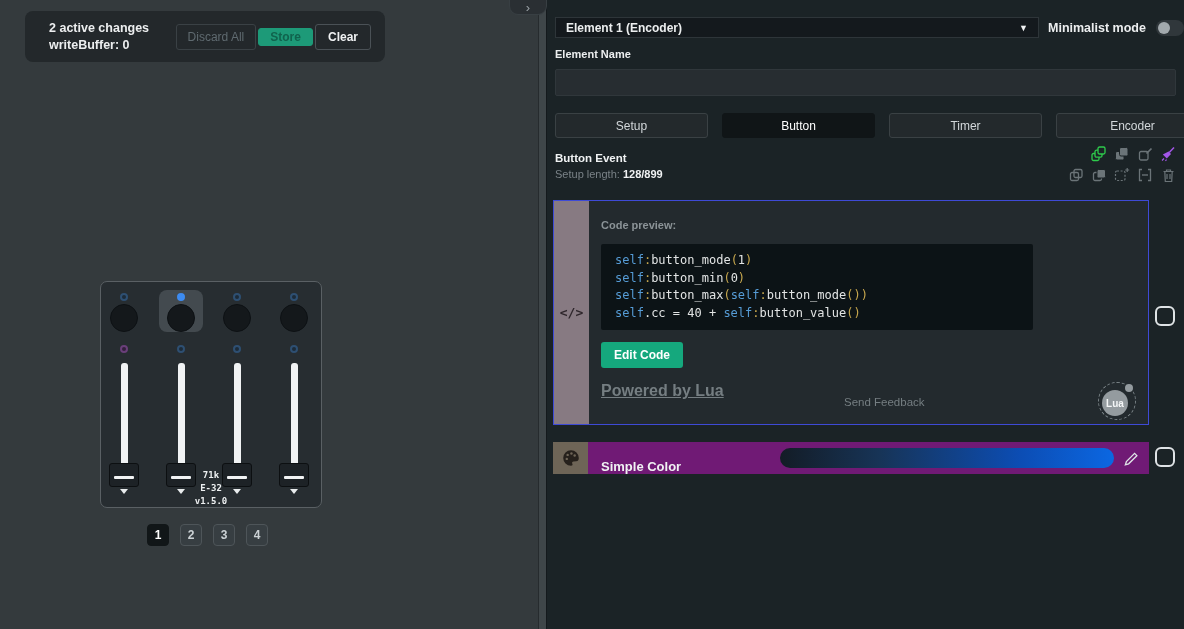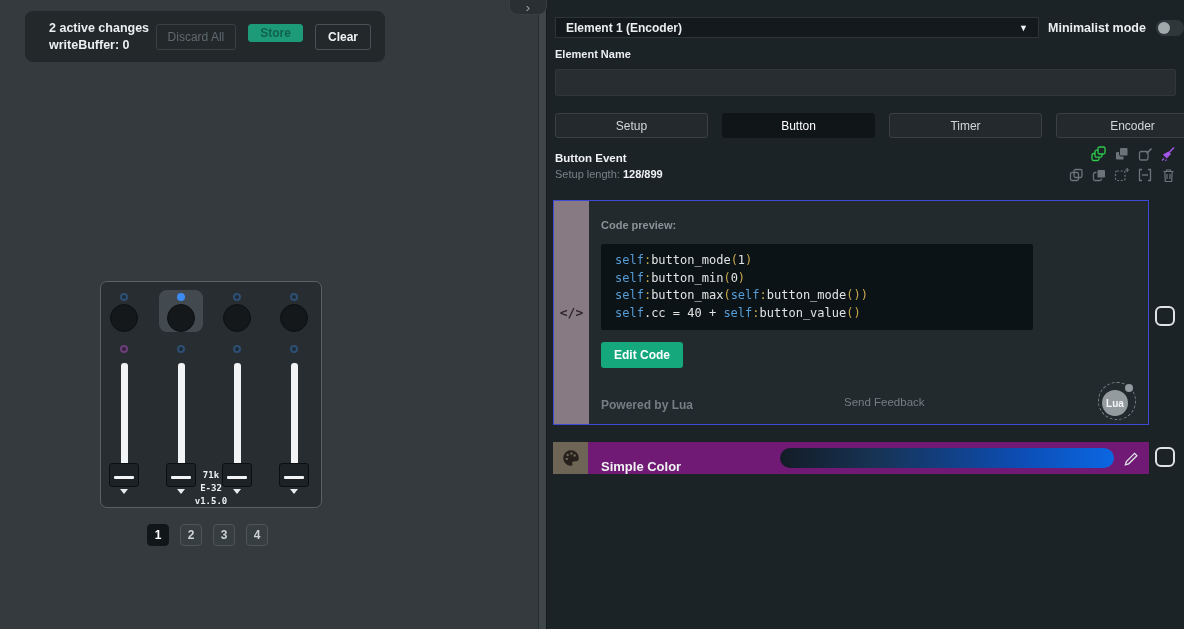--- a/index.html
+++ b/index.html
@@ -9,21 +9,21 @@
     font-family:"Liberation Sans", sans-serif; color:#e8eaec;
     background:#1b2326;
   }
   
   #left-panel { position:absolute; left:0; top:0; width:538px; height:629px; background:#343a3d; }
   #divider { position:absolute; left:538px; top:0; width:9px; height:629px; background:#3f4649; border-left:1px solid #262b2e; border-right:1px solid #14191c; }
 
   .changes-box { position:absolute; left:25px; top:11px; width:360px; height:51px; background:#23282b; border-radius:8px; display:flex; align-items:center; padding:0 14px 0 24px; }
   .changes-text { display:flex; flex-direction:column; line-height:14px; gap:3px; }
   .changes-text .l1, .changes-text .l2 { font-size:12.5px; font-weight:700; color:#eceeef; }
-  .changes-btns { margin-left:auto; display:flex; gap:12px; align-items:flex-start; }
+  .changes-btns { margin-left:auto; display:flex; gap:2px; align-items:center; }
   .btn-discard { background:#23282b; border:1px solid #3a4145; color:#5f6a70; font-size:12px; border-radius:3px; padding:5px 11px; cursor:pointer; font-family:inherit; }
   .btn-store { background:#1d9a78; border:1px solid #1d9a78; color:#10634d; font-size:12px; font-weight:700; border-radius:3px; padding:1px 11px; cursor:pointer; font-family:inherit; }
   .btn-clear { background:#23282b; border:1px solid #4a5156; color:#f0f2f3; font-size:12px; font-weight:700; border-radius:3px; padding:5px 12px; cursor:pointer; font-family:inherit; }
 
   .collapse-btn { position:absolute; left:509px; top:-13px; width:38px; height:28px; background:#2a2f33; border:1px solid #383f43; border-radius:9px; display:flex; align-items:flex-end; justify-content:center; z-index:5; cursor:pointer; }
   .collapse-btn span { color:#9aa1a5; font-size:13px; line-height:13px; }
 
   
   .module { position:absolute; left:100px; top:281px; width:222px; height:227px; background:#272d31; border:1px solid #5a6064; border-radius:7px; }
   .mcol { position:absolute; top:0; width:28px; display:flex; flex-direction:column; align-items:center; }
@@ -71,21 +71,21 @@
   .icon-btn { width:16px; height:16px; display:flex; align-items:center; justify-content:center; cursor:pointer; }
 
   .code-container { position:absolute; left:6px; top:183px; width:596px; height:225px; border:1px solid #3e4ad6; background:#232a2e; display:flex; }
   .code-strip { width:35px; background:#877a82; display:flex; align-items:center; justify-content:center; }
   .code-strip .glyph { font-family:"DejaVu Sans Mono", monospace; font-size:13px; font-weight:700; color:#2e262b; }
   .code-body { position:relative; flex:1; padding:18px 14px 0 12px; }
   .code-label { font-size:11px; font-weight:700; color:#8b9397; }
   .code-box { margin-top:13px; width:432px; height:86px; background:#0c1316; border-radius:2px; padding:8px 14px; font-family:"DejaVu Sans Mono", monospace; font-size:12px; line-height:17.5px; white-space:pre; }
   .tok-k { color:#569cd6; } .tok-p { color:#c8a84e; } .tok-w { color:#e2e4e4; }
   .edit-btn { margin-top:12px; background:#15a87d; border:none; border-radius:3px; color:#ffffff; font-size:12px; font-weight:700; padding:6px 13px; cursor:pointer; font-family:inherit; }
-  .powered { margin-top:30px; font-size:12px; font-weight:700; color:#757e82; }
+  .powered { margin-top:14px; font-size:16px; font-weight:700; color:#757e82;text-decoration:underline; }
   .send-feedback { position:absolute; left:255px; top:195px; font-size:11.5px; color:#757e82; cursor:pointer; }
   .lua-badge { position:absolute; right:12px; top:181px; width:38px; height:38px; border:1px dashed #7b8488; border-radius:50%; }
   .lua-circle { position:absolute; left:3px; bottom:3px; width:26px; height:26px; border-radius:50%; background:#949b9f; color:#f4f6f7; font-size:10px; font-weight:700; display:flex; align-items:center; justify-content:center; }
   .lua-dot { position:absolute; top:1px; right:2px; width:8px; height:8px; border-radius:50%; background:#949b9f; }
 
   .checkbox { position:absolute; left:608px; width:20px; height:20px; border:2px solid #dfe3e5; border-radius:6px; background:transparent; cursor:pointer; }
   .cb1 { top:289px; } .cb2 { top:430px; }
 
   .color-row { position:absolute; left:6px; top:425px; width:596px; height:32px; background:#701a75; display:flex; align-items:flex-end; }
   .palette-sq { width:35px; height:32px; background:#6e6557; display:flex; align-items:center; justify-content:center; }

